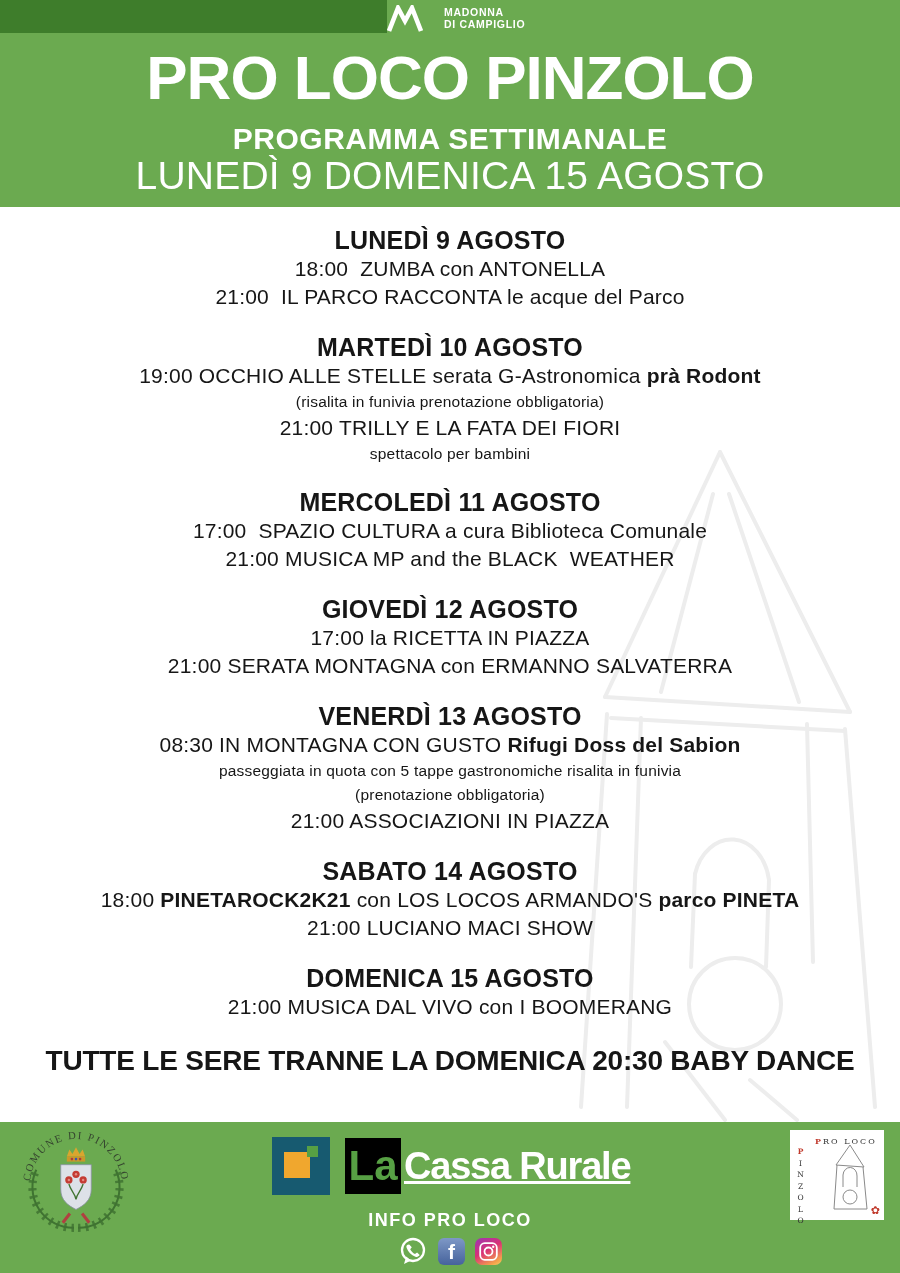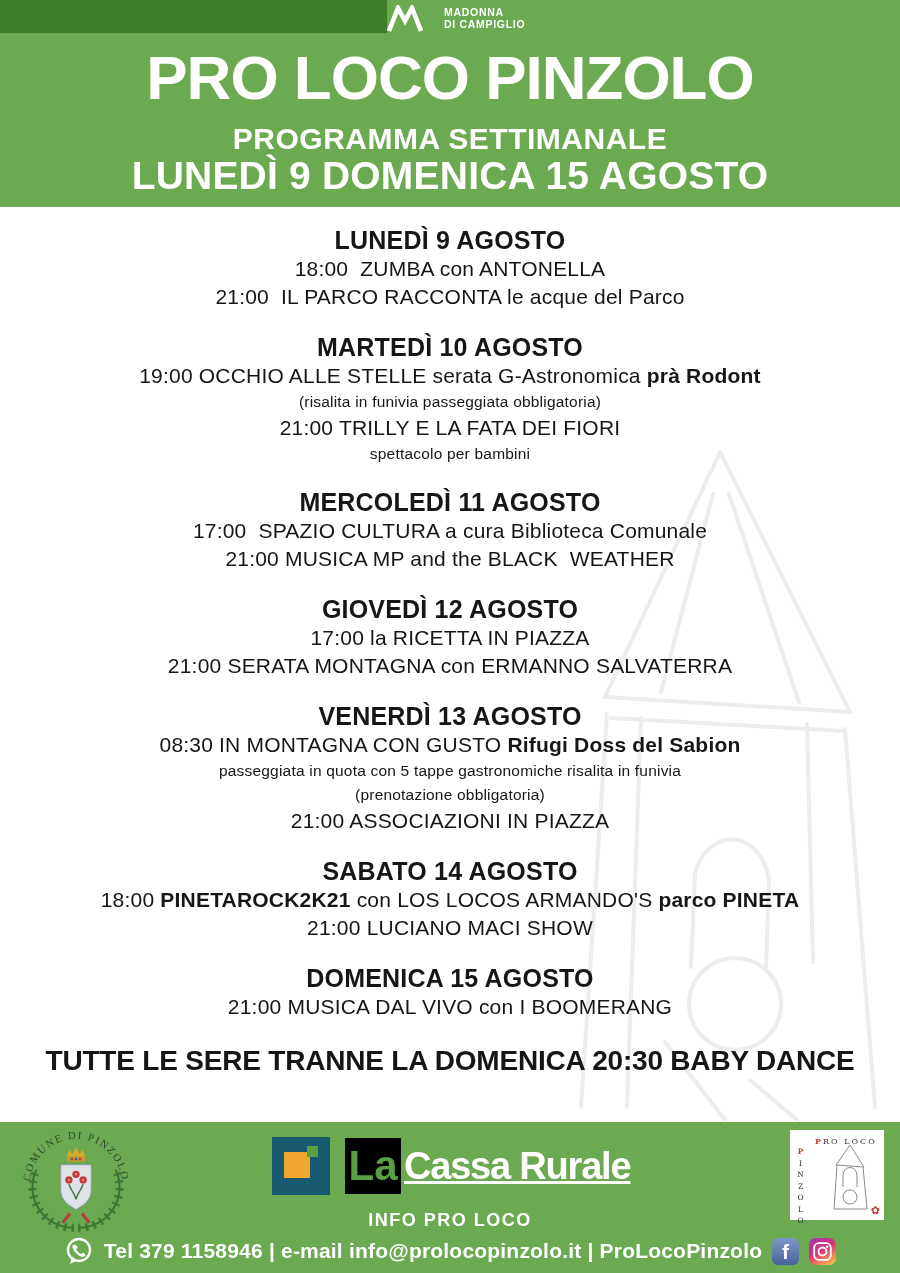--- a/index.html
+++ b/index.html
@@ -10,21 +10,21 @@
   
   .header { position:absolute; left:0; top:0; width:900px; height:207px; background:#6BAA50; }
   .corner-band { position:absolute; left:0; top:0; width:387px; height:33px; background:#3E7D2B; }
   .mdc { position:absolute; left:386px; top:5px; display:flex; align-items:center; gap:20px; }
   .mdc-text { color:#fff; font-weight:bold; font-size:10.5px; line-height:11.5px; letter-spacing:.7px; }
   .title { position:absolute; top:42px; width:100%; text-align:center; color:#fff;
            font-weight:bold; font-size:62px; letter-spacing:-1px; }
   .sub1 { position:absolute; top:122px; width:100%; text-align:center; color:#fff;
           font-weight:bold; font-size:30px; letter-spacing:.5px; }
   .sub2 { position:absolute; top:154px; width:100%; text-align:center; color:#fff;
-          font-weight:bold; font-size:39px; letter-spacing:.2px; }
+          font-weight:normal; font-size:39px; letter-spacing:.2px; }
   
   .content { position:absolute; top:207px; left:0; right:0; bottom:151px; text-align:center;
              color:#161616; padding-top:18px; box-sizing:border-box; }
   .watermark { position:absolute; right:10px; top:235px; z-index:0; pointer-events:none; }
   .day, .banner { position:relative; z-index:1; }
   .day { margin:0 0 21px 0; }
   .day h3 { margin:0; font-size:25px; line-height:30px; font-weight:bold; letter-spacing:.2px; }
   .line { margin:0; font-size:21px; line-height:28px; letter-spacing:.2px; white-space:pre-wrap; }
   .line.small { font-size:15.5px; line-height:24px; }
   .b { font-weight:bold; }
@@ -101,21 +101,21 @@
     </svg>
     <div id="schedule">
         <div class="day">
           <h3>LUNEDÌ 9 AGOSTO</h3>
           <p class="line"><span>18:00  ZUMBA con ANTONELLA</span></p>
           <p class="line"><span>21:00  IL PARCO RACCONTA le acque del Parco</span></p>
         </div>
         <div class="day">
           <h3>MARTEDÌ 10 AGOSTO</h3>
           <p class="line"><span>19:00 OCCHIO ALLE STELLE serata G-Astronomica </span><span class="b">prà Rodont</span></p>
-          <p class="line small"><span>(risalita in funivia passeggiata obbligatoria)</span></p>
+          <p class="line small"><span>(risalita in funivia prenotazione obbligatoria)</span></p>
           <p class="line"><span>21:00 TRILLY E LA FATA DEI FIORI</span></p>
           <p class="line small"><span>spettacolo per bambini</span></p>
         </div>
         <div class="day">
           <h3>MERCOLEDÌ 11 AGOSTO</h3>
           <p class="line"><span>17:00  SPAZIO CULTURA a cura Biblioteca Comunale</span></p>
           <p class="line"><span>21:00 MUSICA MP and the BLACK  WEATHER</span></p>
         </div>
         <div class="day">
           <h3>GIOVEDÌ 12 AGOSTO</h3>
@@ -201,21 +201,20 @@
     </div>
 
     <div class="info">INFO PRO LOCO</div>
 
     <div class="contact">
       <svg width="30" height="30" viewBox="0 0 30 30">
         <circle cx="15" cy="14" r="11" fill="none" stroke="#ffffff" stroke-width="2.3"></circle>
         <path d="M6,28 L8.2,20.5 L13,24.5 Z" fill="#ffffff"></path>
         <path d="M11.2,8.6 l2.6,2.6 -1.6,2.1 c1.1,2.1 2.7,3.7 4.8,4.8 l2.1,-1.6 2.6,2.6 c-1,1.6 -2.6,2.2 -4.3,1.6 -4.2,-1.6 -7.3,-4.7 -8.8,-8.9 -0.6,-1.6 0,-3.2 2.6,-3.2 z" fill="#ffffff"></path>
       </svg>
-      <span>Tel 379 1158946 | e-mail info@prolocopinzolo.it | ProLocoPinzolo</span>
       <div class="fb">f</div>
       <div class="ig">
         <svg width="19" height="19" viewBox="0 0 19 19">
           <rect x="1.2" y="1.2" width="16.6" height="16.6" rx="4.5" fill="none" stroke="#ffffff" stroke-width="1.8"></rect>
           <circle cx="9.5" cy="9.5" r="4" fill="none" stroke="#ffffff" stroke-width="1.8"></circle>
           <circle cx="14.2" cy="4.8" r="1.2" fill="#ffffff"></circle>
         </svg>
       </div>
     </div>
   </div>

